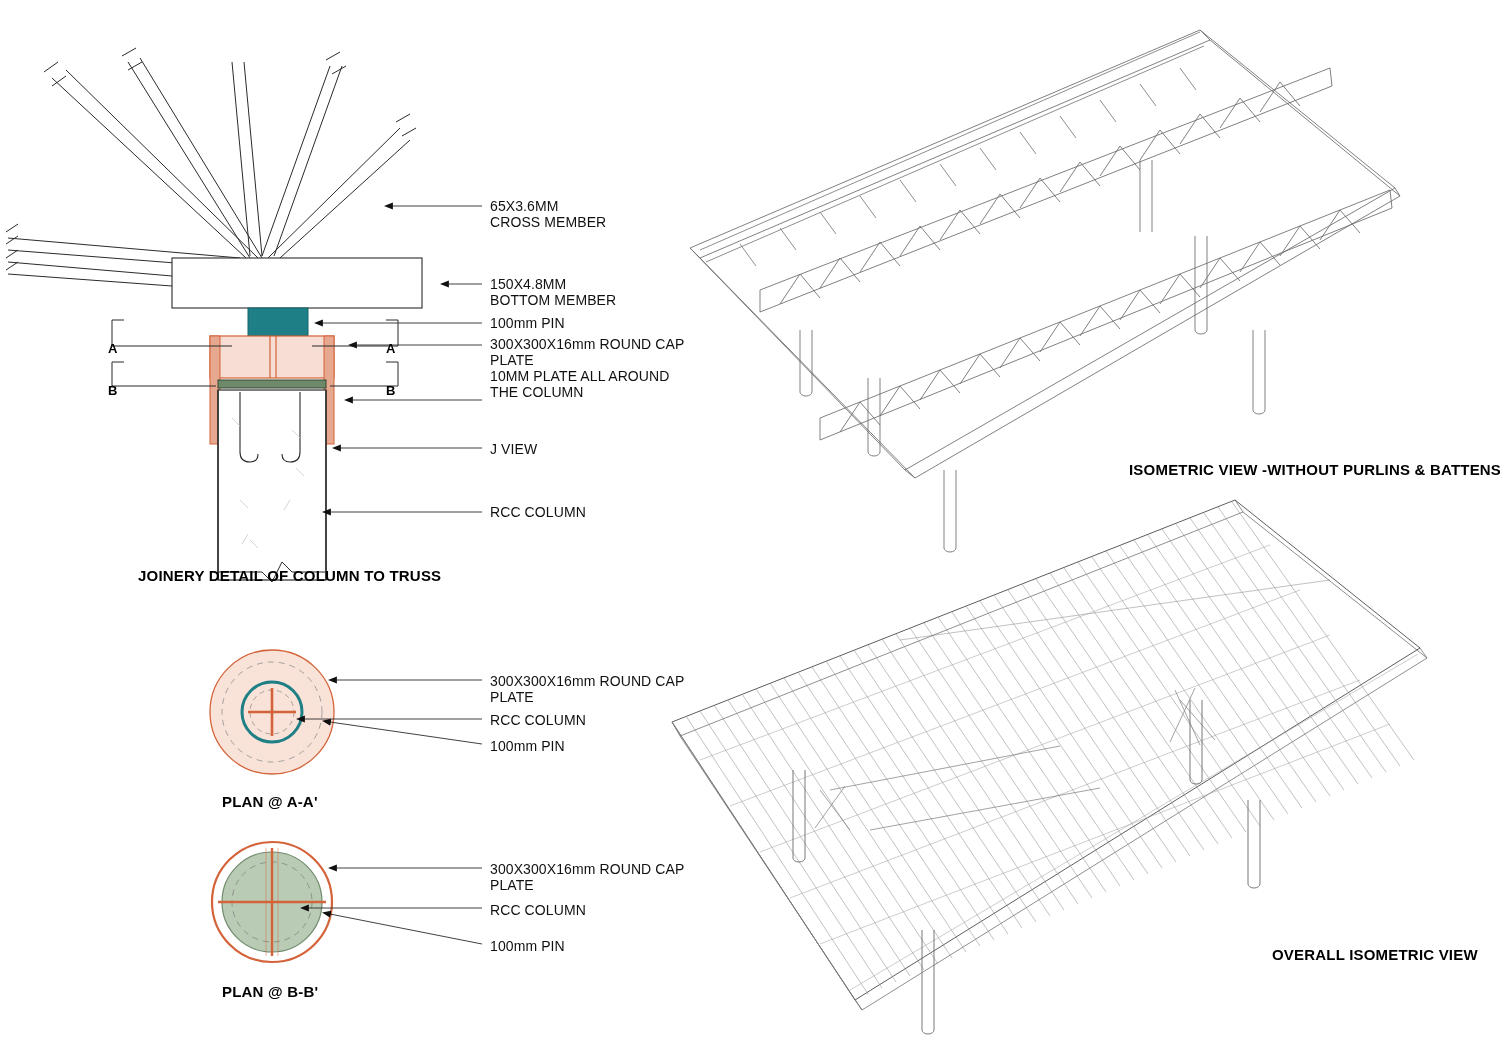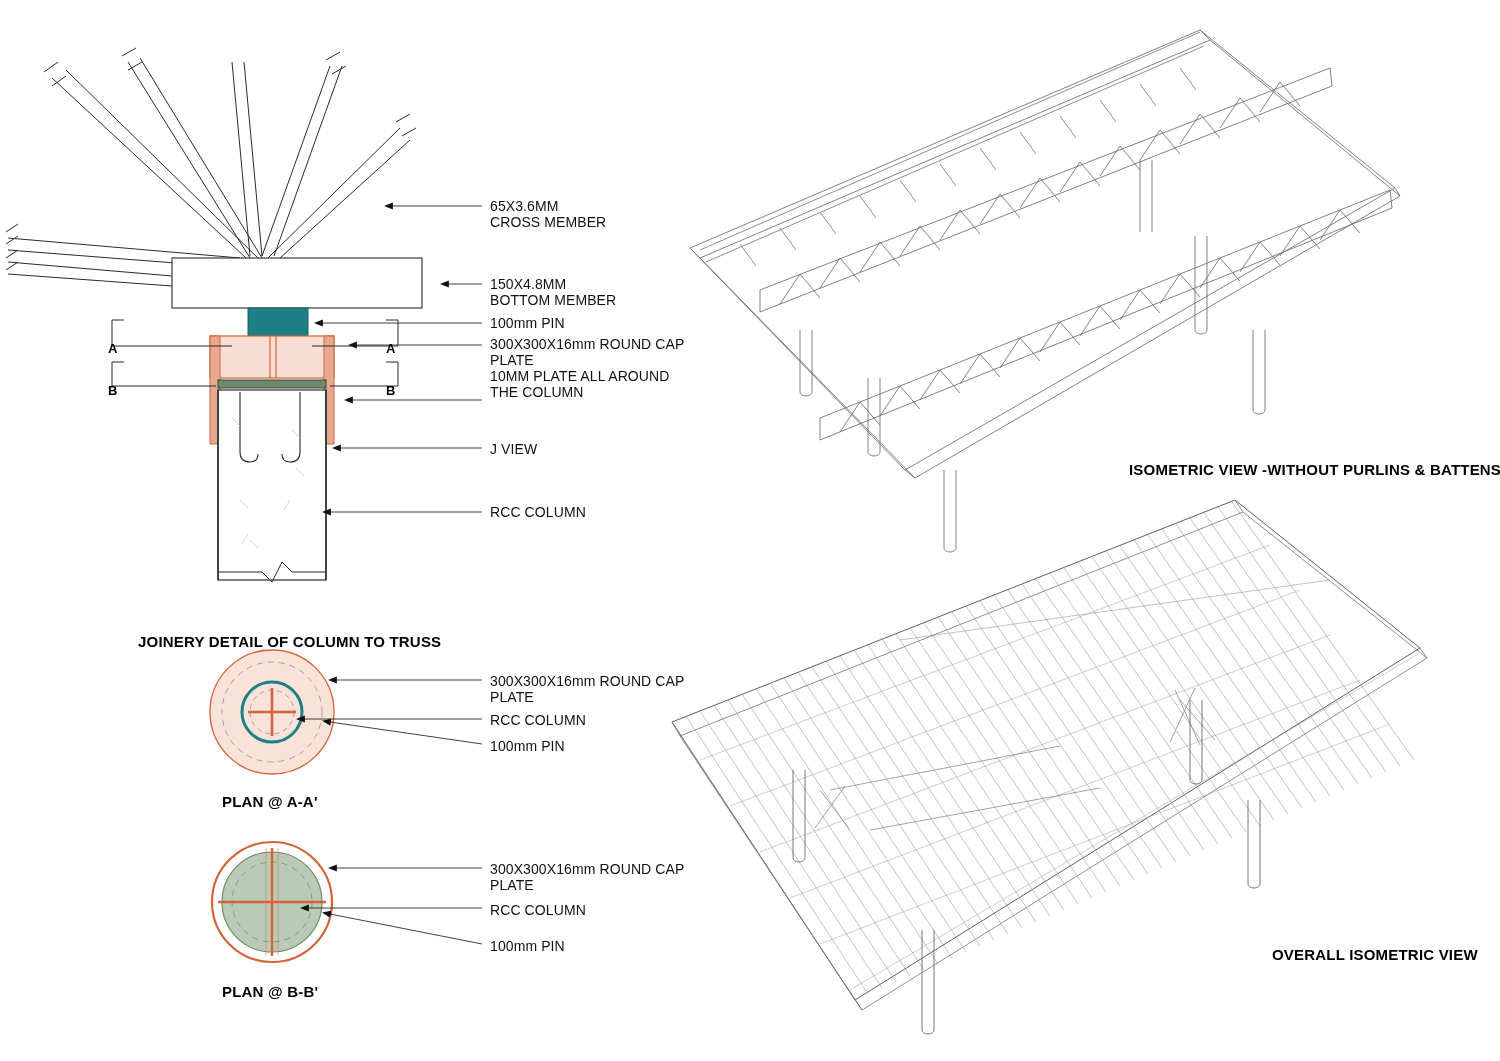--- a/index.html
+++ b/index.html
@@ -300,21 +300,21 @@
   <div class="lbl" style="left:490px;top:368px;">10MM PLATE ALL AROUND
 THE COLUMN</div>
   <div class="lbl" style="left:490px;top:441px;">J VIEW</div>
   <div class="lbl" style="left:490px;top:504px;">RCC COLUMN</div>
 
   <div class="ab" style="left:108px;top:341px;">A</div>
   <div class="ab" style="left:386px;top:341px;">A</div>
   <div class="ab" style="left:108px;top:383px;">B</div>
   <div class="ab" style="left:386px;top:383px;">B</div>
 
-  <div class="title" style="left:138px;top:633px;">JOINERY DETAIL OF COLUMN TO TRUSS</div>
+  <div class="title" style="left:138px;top:567px;">JOINERY DETAIL OF COLUMN TO TRUSS</div>
   <div class="title" style="left:222px;top:793px;text-align:right;">PLAN @ A-A'</div>
   <div class="title" style="left:222px;top:983px;">PLAN @ B-B'</div>
   <div class="title" style="left:1113px;top:461px;margin-left:16px;">ISOMETRIC VIEW -WITHOUT PURLINS &amp; BATTENS</div>
   <div class="title" style="left:1232px;top:946px;margin-left:40px;">OVERALL ISOMETRIC VIEW</div>
 
   <div class="lbl" style="left:490px;top:673px;">300X300X16mm ROUND CAP
 PLATE</div>
   <div class="lbl" style="left:490px;top:712px;">RCC COLUMN</div>
   <div class="lbl" style="left:490px;top:738px;">100mm PIN</div>
 

